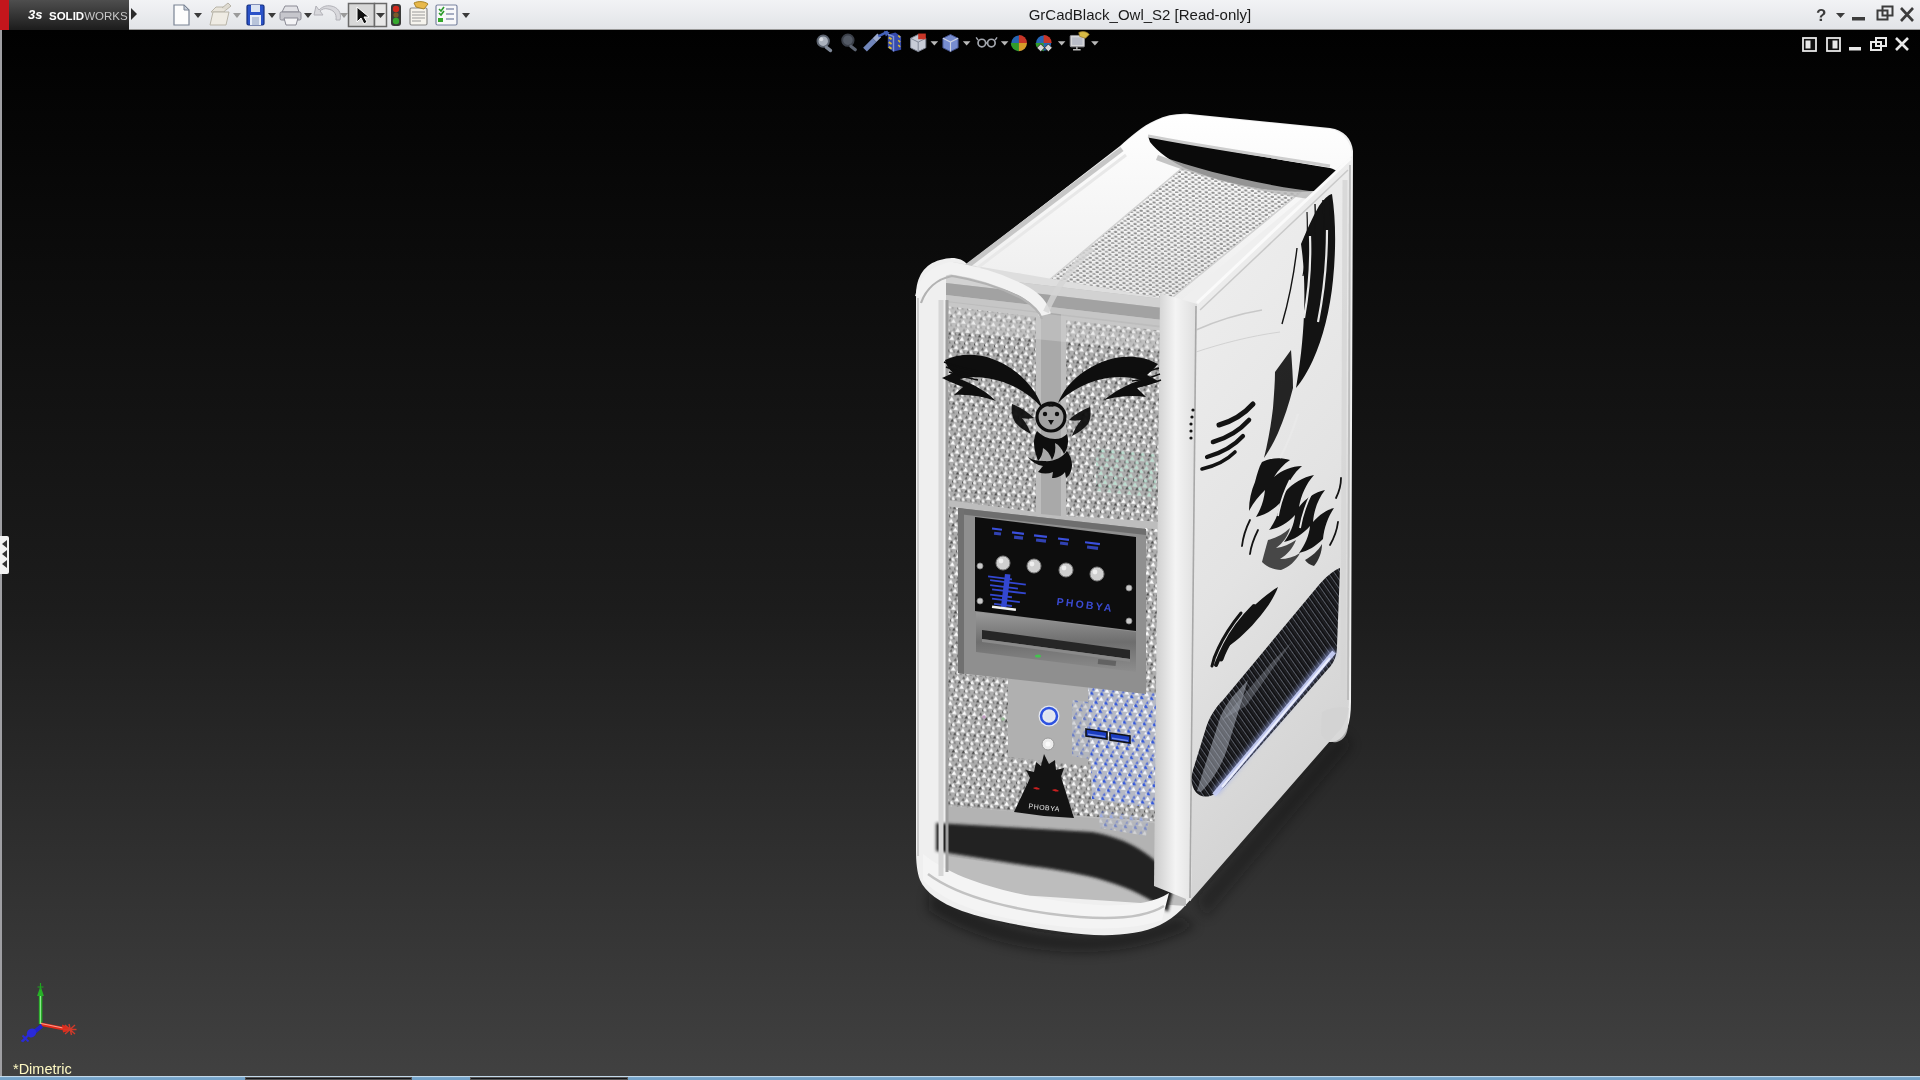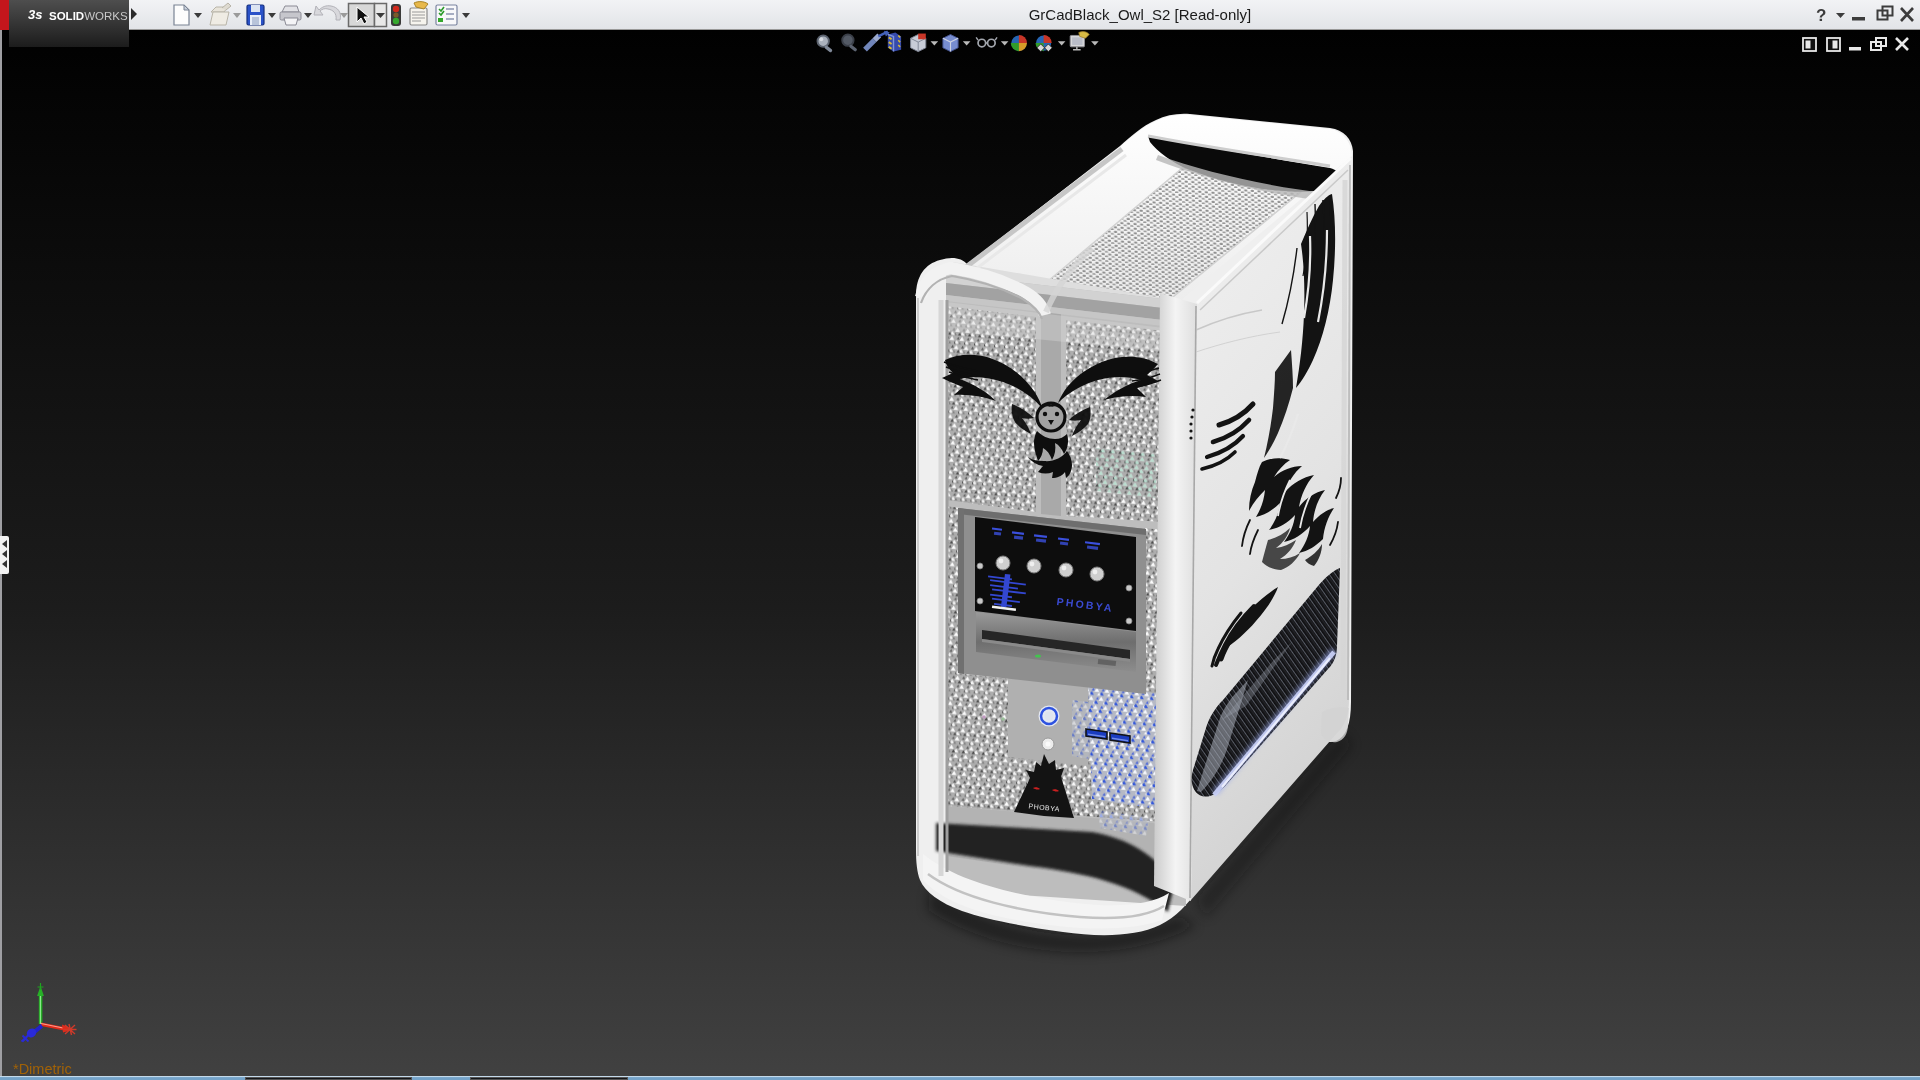--- a/index.html
+++ b/index.html
@@ -1,34 +1,34 @@
 <!DOCTYPE html>
 <html><head>
 <meta charset="utf-8">
 <style>
   html,body{margin:0;padding:0;width:1920px;height:1080px;overflow:hidden;background:#000;
     font-family:"Liberation Sans",sans-serif;}
   #titlebar{position:absolute;left:0;top:0;width:1920px;height:30px;
     background:linear-gradient(#f2f3f5,#e2e4e8);border-bottom:1px solid #9a9a9a;box-sizing:border-box;}
   #redstrip{position:absolute;left:0;top:0;width:9px;height:30px;background:#c4161c;}
-  #logoblock{position:absolute;left:9px;top:0;width:120px;height:47px;
+  #logoblock{position:absolute;left:9px;top:0;width:120px;height:30px;
     background:linear-gradient(#4e4e4e,#1c1c1c);}
   #logoblock .lg{position:absolute;left:40px;top:10px;color:#fff;font-size:11.5px;font-weight:bold;letter-spacing:0;white-space:nowrap;text-align:center;}
   #logoblock .lg .w{color:#c8c8c8;font-weight:normal;}
   #logoblock .ds{position:absolute;left:19px;top:7px;color:#fff;font-size:13px;font-weight:bold;font-style:italic;}
   #tb-arrow{position:absolute;left:131px;top:8px;width:0;height:0;border-left:6px solid #2a2a2a;
     border-top:6px solid transparent;border-bottom:6px solid transparent;}
   .title-text{position:absolute;left:0;top:6px;width:2280px;text-align:center;font-size:15px;color:#1b1b1b;}
   #viewport{position:absolute;left:0;top:30px;width:1920px;height:1050px;
     background:linear-gradient(#010101,#1c1c1c 55%,#414141);}
   #leftline{position:absolute;left:0;top:30px;width:2px;height:1050px;background:#9f9fa3;}
   #lefttab{position:absolute;left:0;top:536px;width:9px;height:38px;background:#f2f2f2;border-radius:0 2px 2px 0;}
   .ltri{position:absolute;left:2px;width:0;height:0;border-right:5px solid #333;
     border-top:4px solid transparent;border-bottom:4px solid transparent;}
-  #dimetric{position:absolute;left:13px;top:1061px;font-size:14.5px;color:#a16207;}
+  #dimetric{position:absolute;left:13px;top:1061px;font-size:14.5px;color:#fef9c3;}
   #botline{position:absolute;left:0;top:1076px;width:1920px;height:4px;background:linear-gradient(#e8f2fa,#74a3c9 40%,#74a3c9);}
   .botseg{position:absolute;top:1077px;height:3px;background:#14181c;border:1px solid #555;box-sizing:border-box;}
 </style>
 </head>
 <body>
 <div id="viewport"></div>
 <svg id="scene" style="position:absolute;left:0;top:0" width="1920" height="1080" viewBox="0 0 1920 1080">
 <defs>
   <linearGradient id="gSide" x1="0" y1="0" x2="0.25" y2="1">
     <stop offset="0" stop-color="#f1f1f1"></stop>

